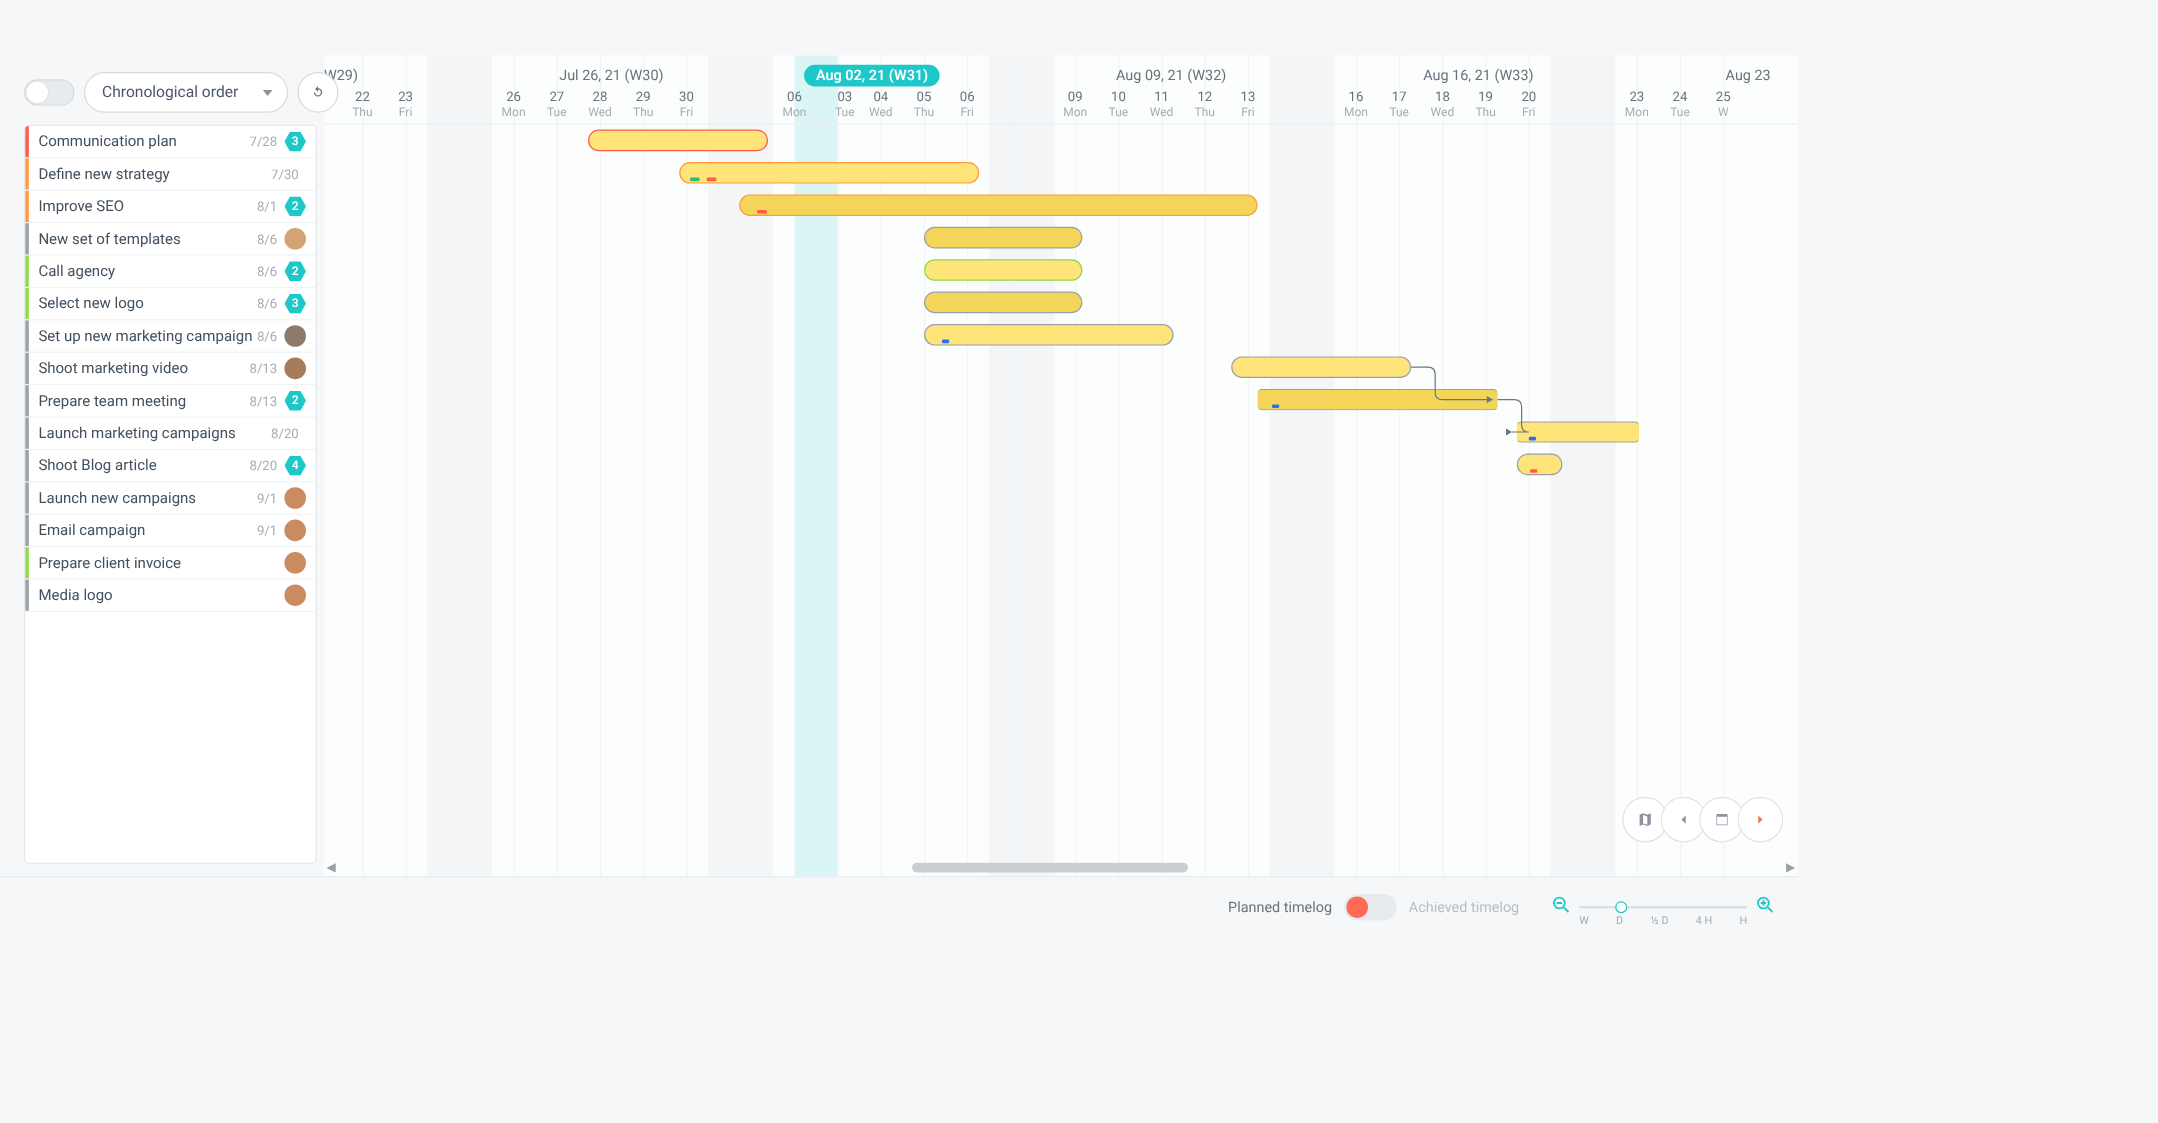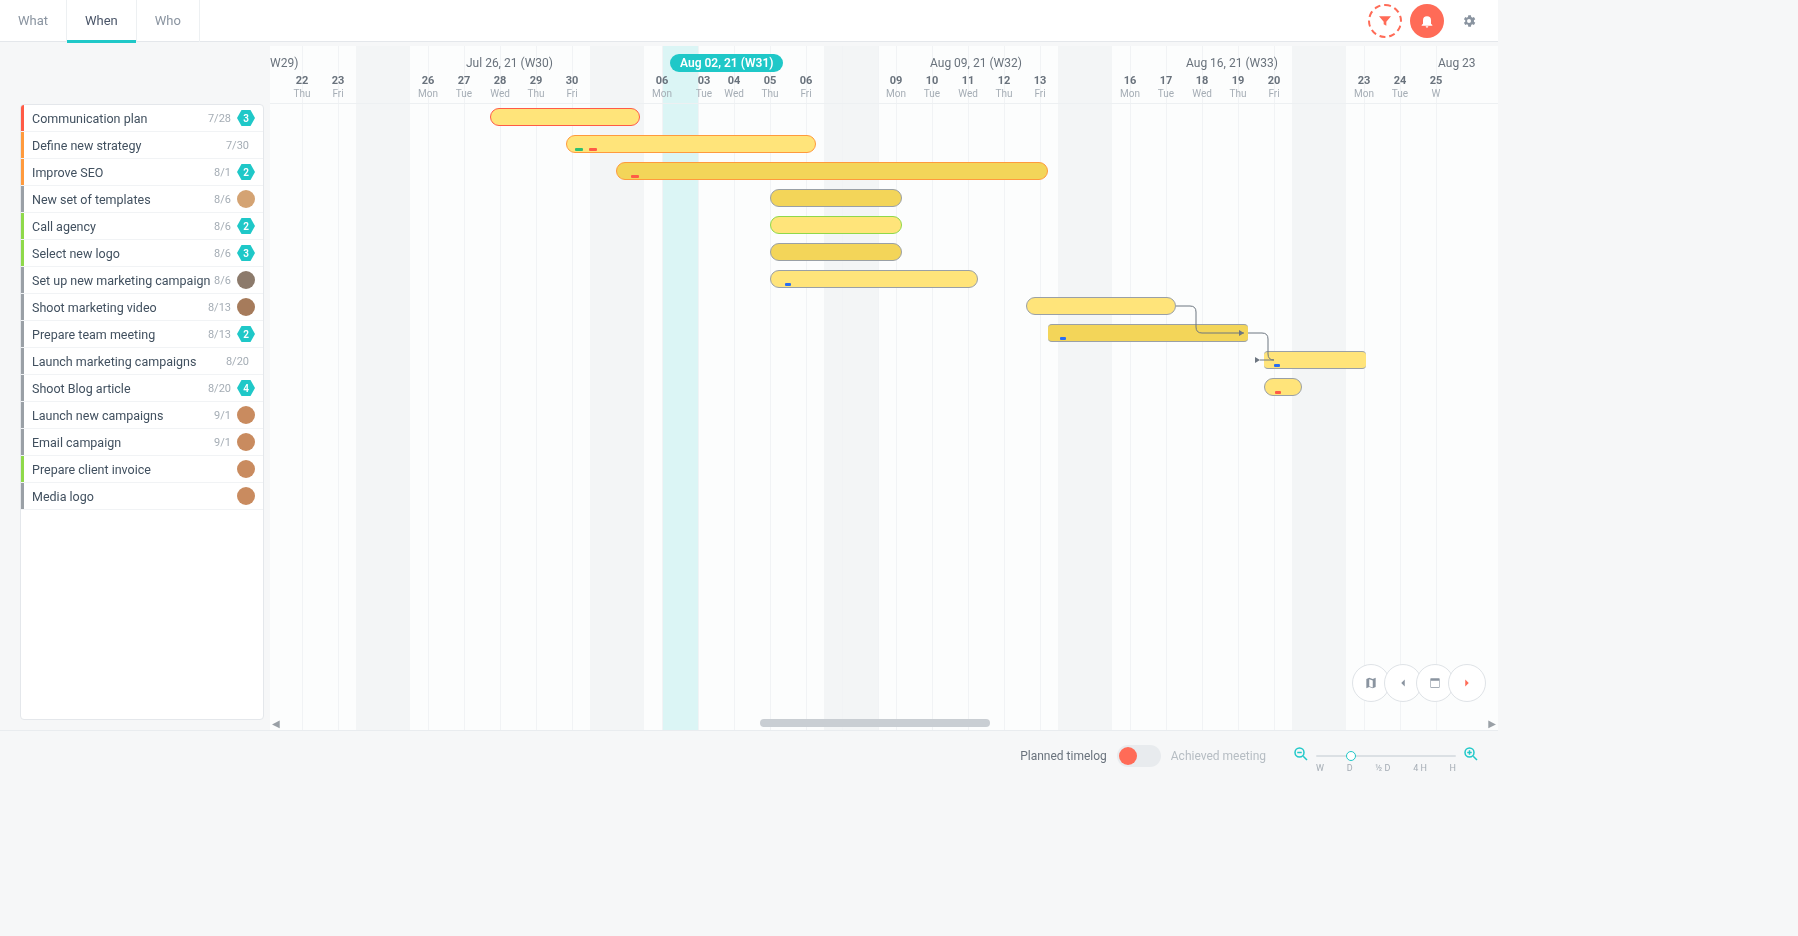--- a/index.html
+++ b/index.html
@@ -37,21 +37,21 @@
   .task-date { color:#a5adb5; font-size:11px; margin-right:6px; }
   .hex-badge { width:18px; height:18px; display:flex; align-items:center; justify-content:center; font-size:10px; color:#fff; font-weight:600; clip-path: polygon(25% 5%, 75% 5%, 100% 50%, 75% 95%, 25% 95%, 0 50%); }
   .avatar { width:18px; height:18px; border-radius:50%; display:inline-block; }
 
   
   .timeline-wrap { flex:1; position:relative; overflow:hidden; background:#fcfdfd;}
   .timeline-header { height:58px; border-bottom:1px solid #edf0f2; position:relative; font-size:11px; color:#8a94a0;}
   .week-label{position:absolute;top:10px;font-size:12px;color:#69727c;white-space:nowrap;}
   .week-pill{background:#1fc8c8;color:#fff;border-radius:10px;padding:2px 10px;font-weight:600;font-size:12px;}
   .day-col{position:absolute;top:28px;text-align:center;width:36px;line-height:13px;}
-  .day-col b{display:block;color:#69727c;font-weight:700;}
+  .day-col b{display:block;color:#69727c;font-weight:400;}
   .day-col span{color:#a5adb5;font-size:10px;text-align:right;}
   .grid-line{position:absolute;top:0;bottom:0;border-left:1px solid #f1f3f5;}
   .weekend{position:absolute;top:0;bottom:0;background:#f3f5f6;}
   .today{position:absolute;top:0;bottom:0;background:rgba(31,200,200,0.15);}
 
   .gantt-rows{position:absolute;top:58px;left:0;right:0;bottom:16px;}
   .g-row{height:27px;position:relative;}
   .bar{position:absolute;top:4px;height:18px;border-radius:9px;}
   .bar.hex-end{border-radius:4px;}
   .bar.hex-end::before{content:"";position:absolute;left:-8px;top:0;width:0;height:0;border-top:9px solid transparent;border-bottom:9px solid transparent;}
@@ -83,48 +83,32 @@
   .navcircle{width:38px;height:38px;border-radius:50%;border:1px solid #dfe3e7;background:#fff;display:flex;align-items:center;justify-content:center;margin-left:-6px;color:#8a94a0;}
   .navcircle.first{margin-left:0;}
   .navcircle svg{width:14px;height:14px;}
   .chevred{color:#ff6b57;}
 </style>
 </head>
 <body>
 
 <div class="app">
 
-  <div class="top-tabs">
-    <div class="tab">
-        <span>What</span>
+
+  <div class="toolbar">
+    <div class="toggle"></div>
+    <div class="select">
+        <span>Chronological order</span>
       </div>
-    <div class="tab active">
-        <span>When</span>
-      </div>
-    <div class="tab">
-        <span>Who</span>
-      </div>
-    <div class="spacer"></div>
-    <div class="icon-btn filter">
+    <div class="roundbtn">
       <svg viewBox="0 0 24 24">
-          <path fill="#ff6b57" d="M3 5h18l-7 8v6l-4-2v-4z"></path>
+          <path fill="#69727c" d="M12 6V3L8 7l4 4V8a4 4 0 11-4 4H6a6 6 0 106-6z"></path>
         </svg>
     </div>
-    <div class="icon-btn bell">
-      <svg viewBox="0 0 24 24">
-          <path fill="#fff" d="M12 22a2 2 0 002-2h-4a2 2 0 002 2zm6-6V11a6 6 0 10-12 0v5l-2 2v1h16v-1z"></path>
-        </svg>
-    </div>
-    <div class="icon-btn gear">
-      <svg viewBox="0 0 24 24">
-          <path fill="#8a94a0" d="M19.4 13a7.5 7.5 0 000-2l2-1.6-2-3.4-2.4 1a7.4 7.4 0 00-1.7-1l-.4-2.6h-4l-.4 2.6a7.4 7.4 0 00-1.7 1l-2.4-1-2 3.4 2 1.6a7.5 7.5 0 000 2l-2 1.6 2 3.4 2.4-1a7.4 7.4 0 001.7 1l.4 2.6h4l.4-2.6a7.4 7.4 0 001.7-1l2.4 1 2-3.4zM12 15a3 3 0 113-3 3 3 0 01-3 3z"></path>
-        </svg>
-    </div>
   </div>
-
 
   <div class="main">
 
     <div class="sidebar">
       <div class="tasklist" id="tasklist">
           <div class="task-row">
             <div class="color-bar" style="background: rgb(255, 91, 70);"></div>
             <div class="task-name">Communication plan</div>
             <div class="task-date">7/28</div>
             <div class="hex-badge" style="background: rgb(31, 200, 200);">3</div>
@@ -374,21 +358,21 @@
           </div>
       </div>
     </div>
   </div>
 
   <div class="bottombar">
     <div class="spacer"></div>
     <div class="timelog-toggle">
       <span>Planned timelog</span>
       <div class="switch"></div>
-      <span style="color:#b6bdc3;">Achieved meeting</span>
+      <span style="color:#b6bdc3;">Achieved timelog</span>
     </div>
     <div class="zoom-group">
       <span class="zoom-ic"><svg viewBox="0 0 24 24">
             <circle cx="10" cy="10" r="6" fill="none" stroke="#1fc8c8" stroke-width="2"></circle>
             <path d="M7 10h6" stroke="#1fc8c8" stroke-width="2"></path>
             <path d="M15 15l5 5" stroke="#1fc8c8" stroke-width="2"></path>
           </svg></span>
       <div class="zoom-track" id="ztrack">
         <div class="zoom-dot" id="zdot" style="left: 30px;"></div>
         <div class="zoom-labels" id="zlabels">

